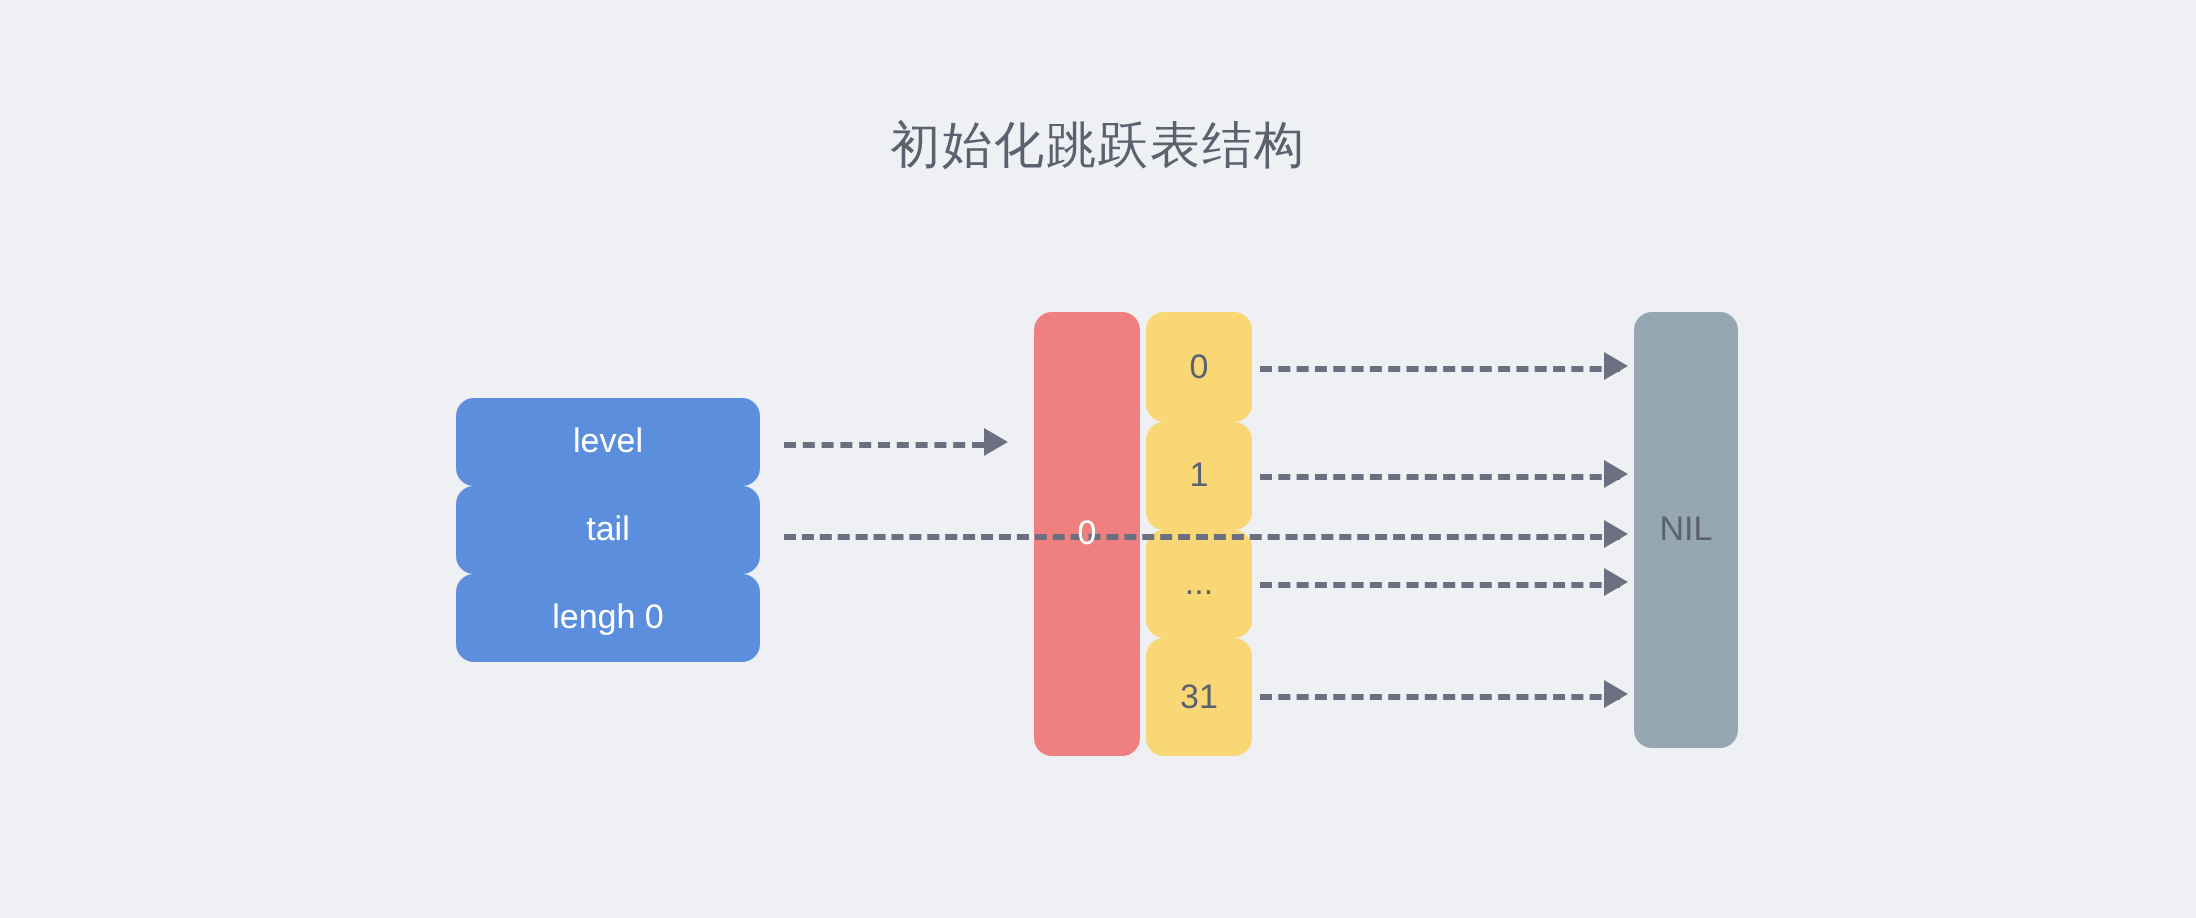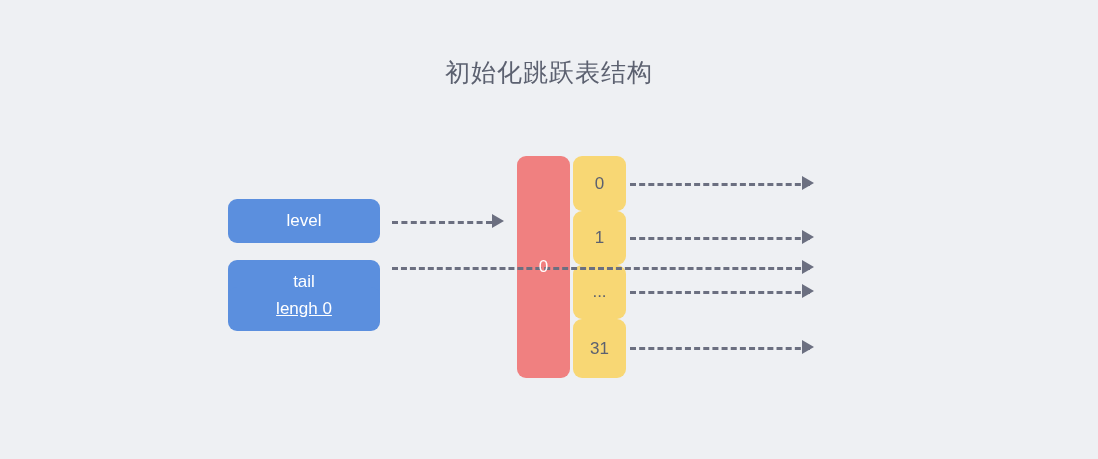--- a/index.html
+++ b/index.html
@@ -53,22 +53,22 @@
     border-radius: 9px 9px 5px 5px;
   }
   .zsk-row {
     left: 228px;
     width: 152px;
     height: 44px;
     background: #5b8fde;
     border-radius: 9px;
   }
   .zsk-row.r0 { top: 163px; }
-  .zsk-row.r1 { top: 224px; }
-  .zsk-row.r2 { top: 251px; text-decoration: underline; }
+  .zsk-row.r1 { top: 207px; }
+  .zsk-row.r2 { top: 251px; }
   .zsk-row.r3 { top: 295px; height: 45px; }
 
   
   .red-col {
     left: 517px;
     top: 120px;
     width: 53px;
     height: 222px;
     background: #f08080;
     border-radius: 9px;
@@ -168,20 +168,21 @@
   <div class="node zsk-row r2">lengh 0</div>
 
   <div class="node red-col"></div>
   <div class="red-zero">0</div>
 
   <div class="node yel y0">0</div>
   <div class="node yel y1">1</div>
   <div class="node yel y2">...</div>
   <div class="node yel y3">31</div>
 
+  <div class="node nil-box">NIL</div>
 
   <div class="arrow a-header"></div>
   <div class="arrowhead h-header"></div>
 
   <div class="arrow a-tail"></div>
   <div class="arrowhead h-tail"></div>
 
   <div class="arrow a-l0"></div>
   <div class="arrowhead h-l0"></div>
 

